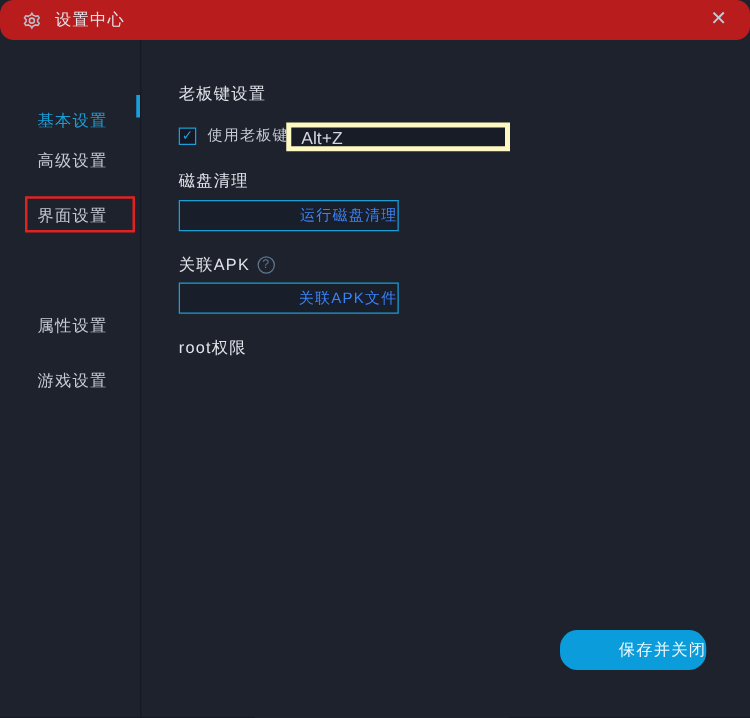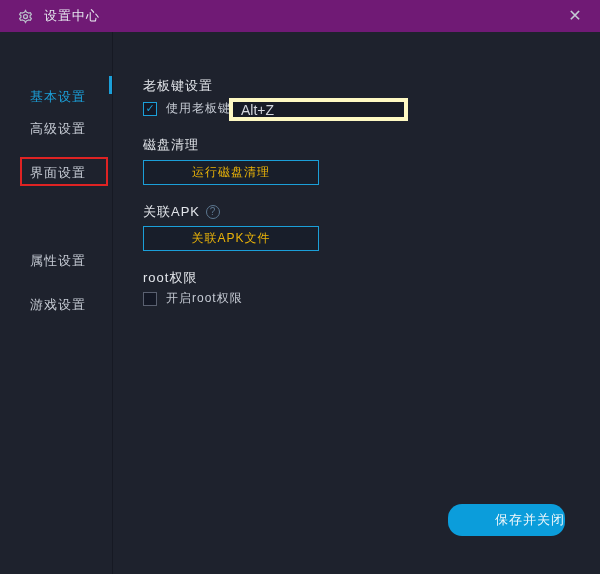--- a/index.html
+++ b/index.html
@@ -3,21 +3,21 @@
 <meta charset="utf-8">
 <style>
   * { margin:0; padding:0; box-sizing:border-box; }
   html,body { width:600px; height:574px; }
   body { font-family:"Liberation Sans","DejaVu Sans",sans-serif; background:#0d0f15; }
 
   .window { position:relative; width:600px; height:574px; background:#1e222d; overflow:hidden; }
 
   
   .titlebar { position:absolute; top:0; left:0; width:600px; height:32px;
-              background:#701a75; display:flex; align-items:center; }
+              background:#b91c1c; display:flex; align-items:center;border-radius:11px; }
   .gear { margin-left:17px; width:16px; height:16px; color:#b9bec9; display:flex; align-items:center; justify-content:center; }
   .gear svg { width:15px; height:15px; }
   .win-title { margin-left:11px; font-size:13px; color:#e4e7ed; letter-spacing:1px; }
   .close-btn { position:absolute; right:14px; top:6px; width:22px; height:20px;
                color:#c3c8d3; font-size:16px; line-height:20px; text-align:center; cursor:pointer; }
 
   
   .sidebar-divider { position:absolute; left:112px; top:32px; width:1px; height:542px; background:#161923; }
   .side-item { position:absolute; left:0; width:108px; height:20px; line-height:20px;
                padding-left:30px; font-size:13px; color:#c6cbd4; letter-spacing:1px; cursor:pointer; }
@@ -37,22 +37,22 @@
               font-size:11px; color:#1b9fd8; font-weight:bold; flex:0 0 auto; }
   .checkbox.checked { border-color:#1b9fd8; }
   .check-row { position:absolute; left:143px; display:flex; align-items:center; gap:9px; }
   .check-label { font-size:12px; color:#c6cbd4; letter-spacing:1px; }
 
   .hotkey-input { position:absolute; left:229px; top:98px; width:179px; height:23px;
                   background:#181c27; border:4px solid #fef9c3; color:#d3d6dd;
                   font-size:14px; padding:0 8px; font-family:"Liberation Sans","DejaVu Sans",sans-serif; outline:none; }
 
   .ghost-btn { position:absolute; left:143px; width:176px; height:25px;
-               background:rgba(14,24,36,0.35); border:1px solid #1b9fd8; color:#eab308;
-               font-size:12px; letter-spacing:1px; text-align:center; line-height:23px; cursor:pointer; }
+               background:rgba(14,24,36,0.35); border:1px solid #1b9fd8; color:#3b82f6;
+               font-size:12px; letter-spacing:1px; text-align:right; line-height:23px; cursor:pointer; }
 
   .save-btn { position:absolute; left:448px; top:504px; width:117px; height:32px;
               background:#0b9ddb; border:none; border-radius:14px; color:#f2f8fb;
               font-size:13px; letter-spacing:1px; text-align:right; line-height:32px; cursor:pointer; }
 </style>
 </head>
 <body>
 
 <div class="window">
 
@@ -71,39 +71,35 @@
   <div class="active-indicator"></div>
 
   <div class="side-item active" style="top:75px">基本设置</div>
   <div class="side-item" style="top:119px">高级设置</div>
   <div class="side-item" style="top:163px">界面设置</div>
   <div class="side-item" style="top:251px">属性设置</div>
   <div class="side-item" style="top:295px">游戏设置</div>
 
   <div class="annotation-box"></div>
 
-  <div class="section-heading" style="top:77px">老板键设置</div>
+  <div class="section-heading" style="top:66px">老板键设置</div>
   <div class="check-row" style="top:100px">
     <span class="checkbox checked">
       <span>✓</span>
     </span>
     <span class="check-label">使用老板键</span>
   </div>
   <input class="hotkey-input" type="text" value="Alt+Z" style="">
 
   <div class="section-heading" style="top:136px">磁盘清理</div>
   <div class="ghost-btn" style="top:160px">运行磁盘清理</div>
 
   <div class="section-heading heading-row" style="top:203px">
     <span>关联APK</span>
     <span class="help-icon">?</span>
   </div>
   <div class="ghost-btn" style="top:226px">关联APK文件</div>
 
   <div class="section-heading" style="top:269px">root权限</div>
-  <div class="check-row" style="top:290px">
-    <span class="checkbox"></span>
-    <span class="check-label">开启root权限</span>
-  </div>
 
   <div class="save-btn">保存并关闭</div>
 
 </div>
 
 </body></html>

